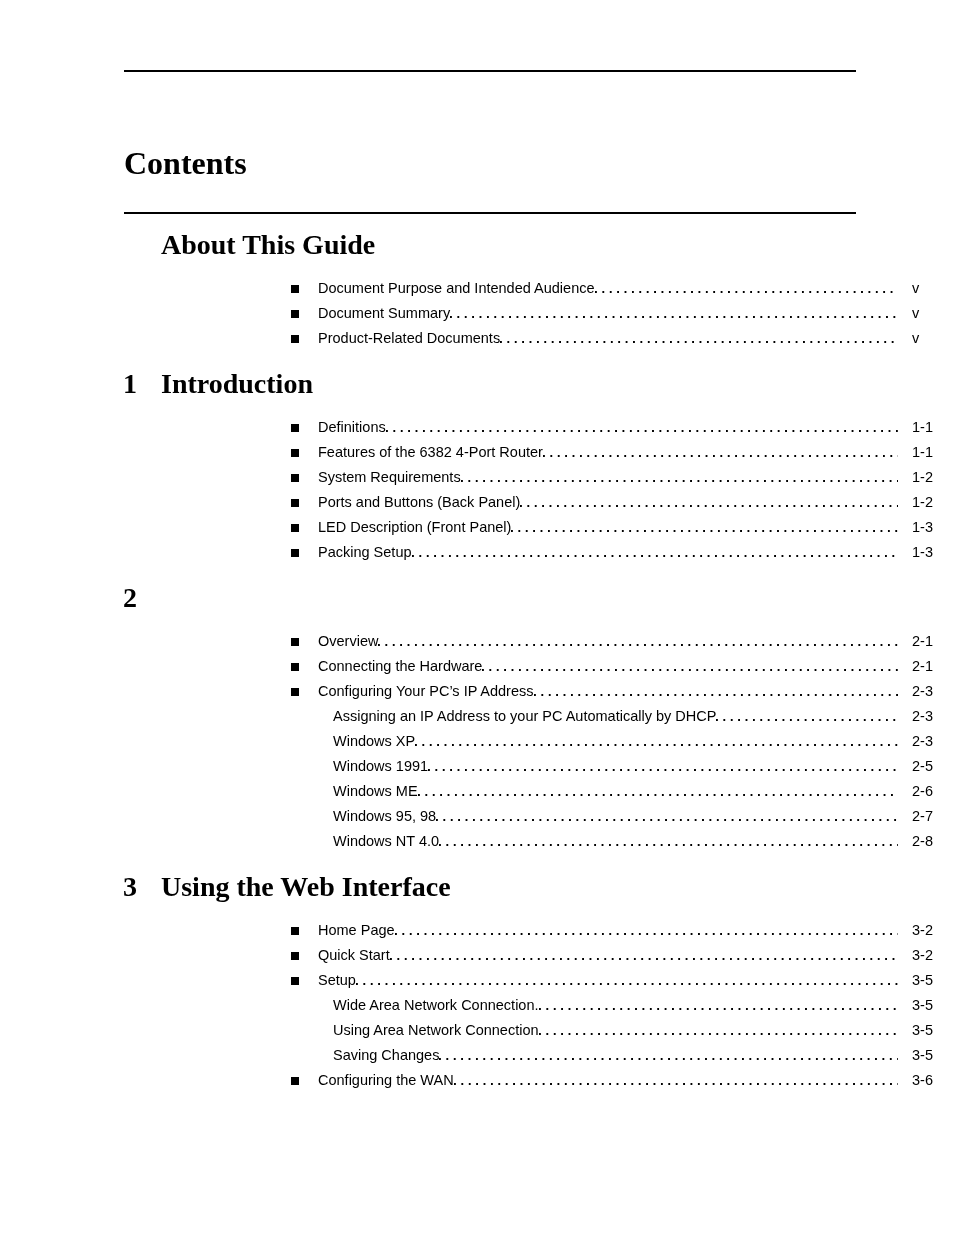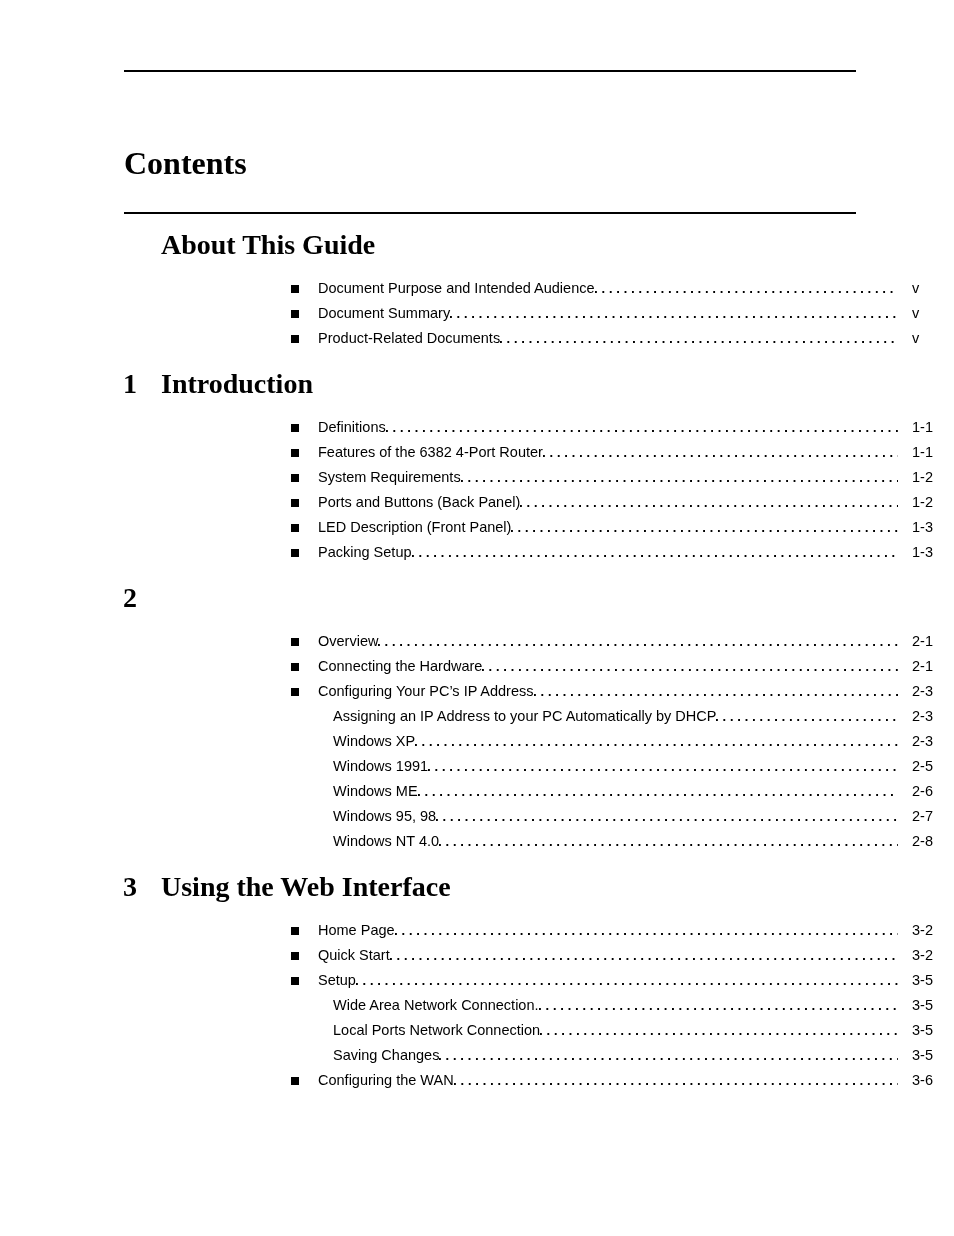--- a/index.html
+++ b/index.html
@@ -401,21 +401,21 @@
           </li>
           <li class="entry sub">
             <span class="entry-inner">
               <span class="entry-label">Wide Area Network Connection.</span>
               <span class="leader"></span>
               <span class="entry-page">3-5</span>
             </span>
           </li>
           <li class="entry sub">
             <span class="entry-inner">
-              <span class="entry-label">Local Ports Network Connection</span>
+              <span class="entry-label">Using Area Network Connection</span>
               <span class="leader"></span>
               <span class="entry-page">3-5</span>
             </span>
           </li>
           <li class="entry sub">
             <span class="entry-inner">
               <span class="entry-label">Saving Changes</span>
               <span class="leader"></span>
               <span class="entry-page">3-5</span>
             </span>

